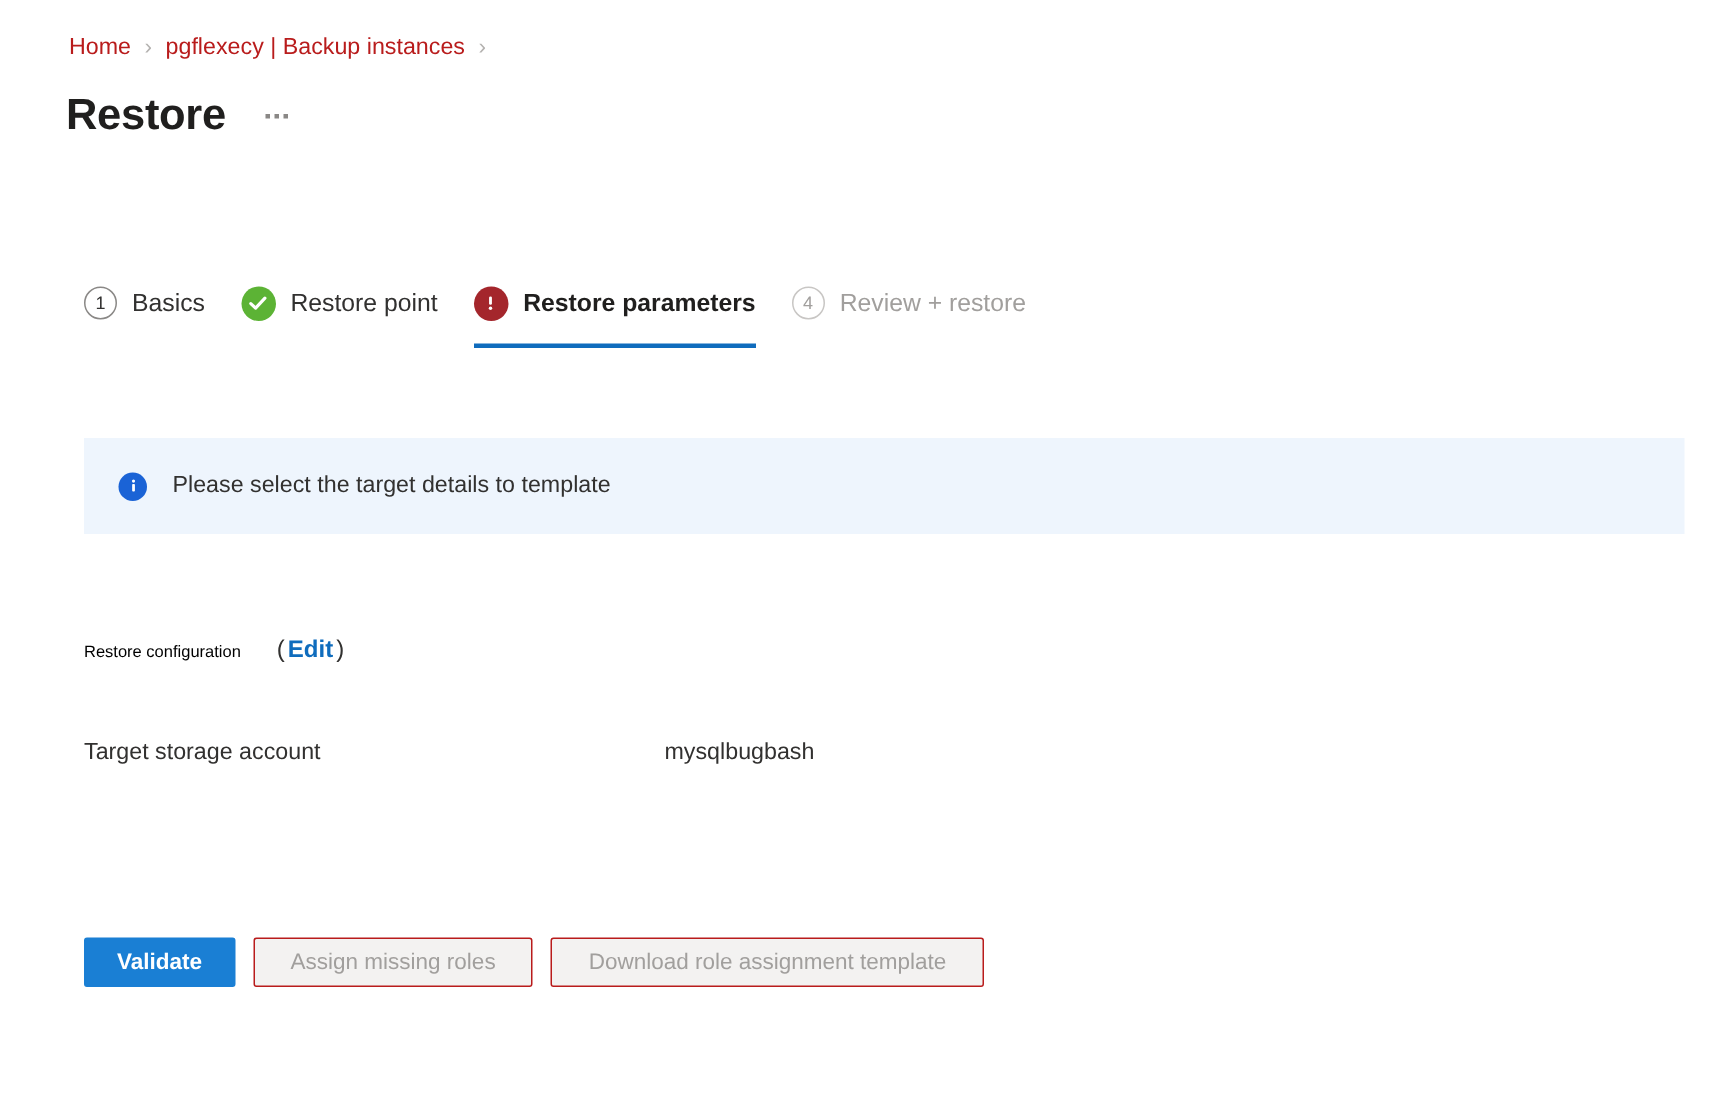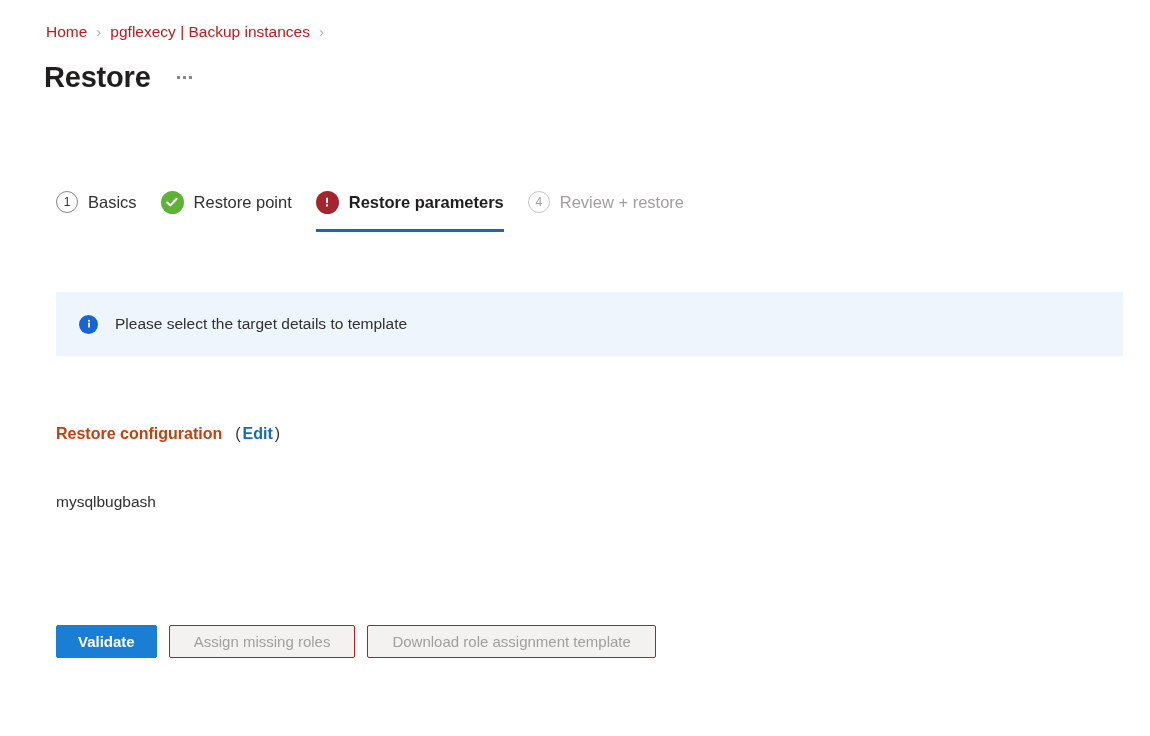--- a/index.html
+++ b/index.html
@@ -178,27 +178,27 @@
 
   
   .section-head {
     position: absolute;
     left: 56px;
     top: 423px;
     display: flex;
     align-items: baseline;
   }
   .section-title {
-    font-size: 16px;
-    font-weight: bold;
-    color: #c2410c;
+    font-size: 11px;
+    font-weight: normal;
+    color: #000000;
     line-height: 22px;
   }
   .edit-wrap {
-    margin-left: 13px;
+    margin-left: 24px;
     font-size: 16px;
     color: #323130;
     line-height: 22px;
     white-space: nowrap;
   }
   .edit-link {
     color: #0f6cbd;
     font-weight: bold;
     text-decoration: none;
     cursor: pointer;
@@ -328,20 +328,21 @@
   <span class="info-text">Please select the target details to template</span>
 </div>
 
 <div class="section-head">
   <span class="section-title">Restore configuration</span>
   <span class="edit-wrap"><span>(</span><a class="edit-link">Edit</a><span>)</span></span>
 </div>
 
 <div class="details">
   <div class="detail-row">
+    <span class="detail-label">Target storage account</span>
     <span class="detail-value">mysqlbugbash</span>
   </div>
 </div>
 
 <div class="btn-row">
   <button class="btn btn-primary">Validate</button>
   <button class="btn btn-disabled">Assign missing roles</button>
   <button class="btn btn-disabled">Download role assignment template</button>
 </div>
 

